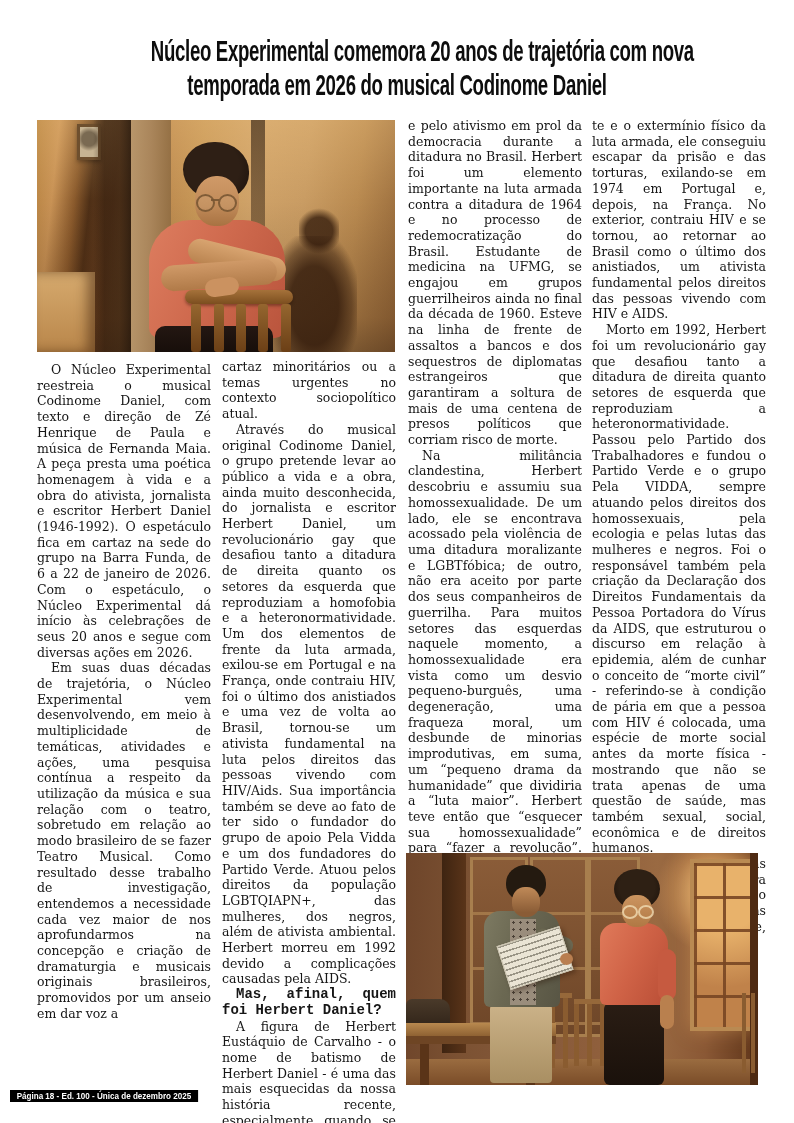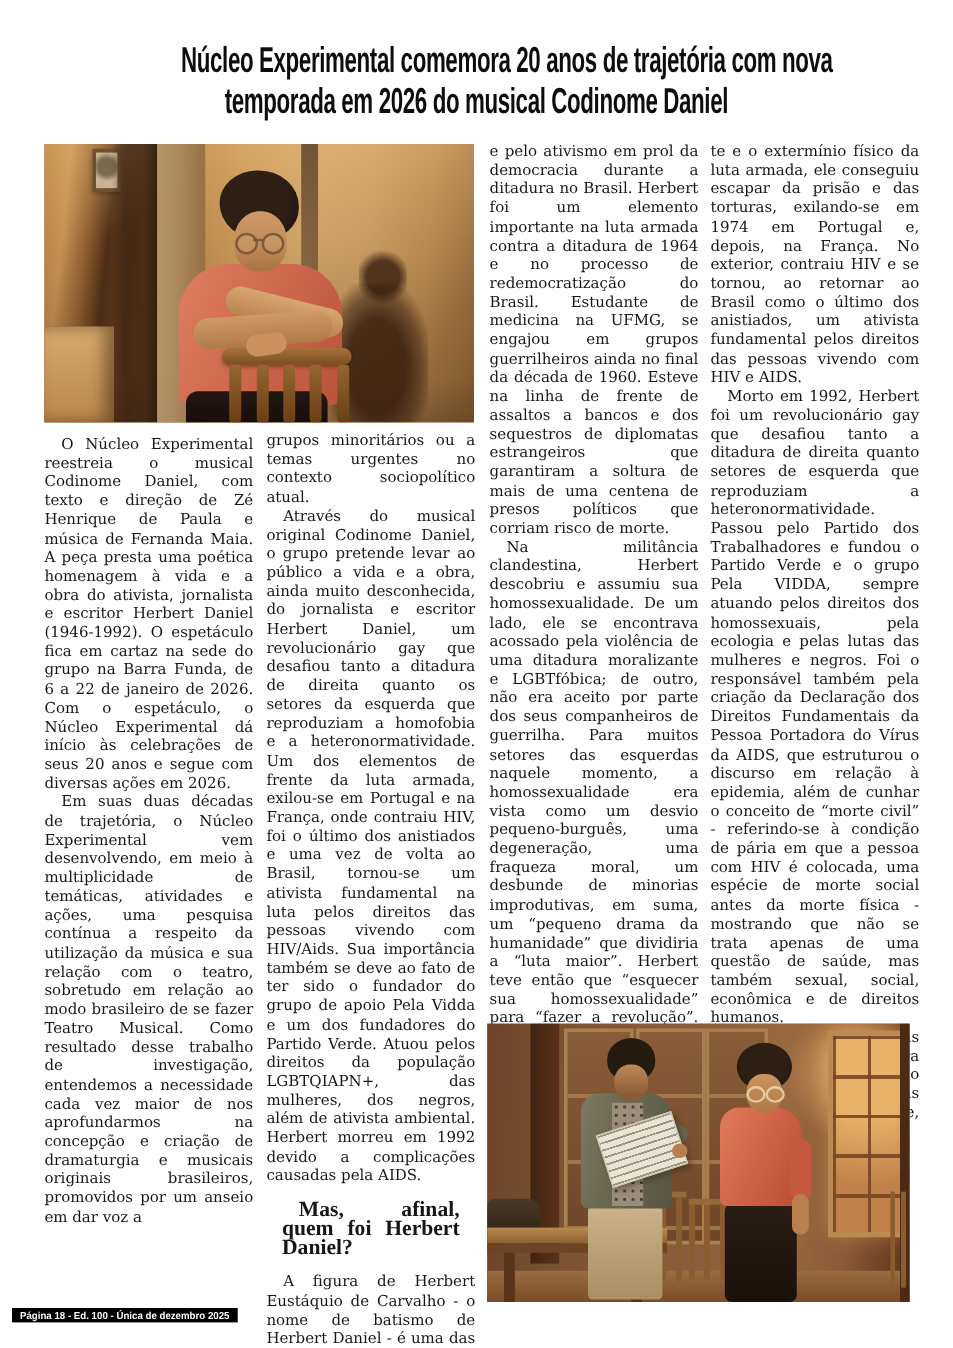--- a/index.html
+++ b/index.html
@@ -16,22 +16,22 @@
   .col{position:absolute;width:174px;text-align:justify;font-size:12.5px;line-height:15.7px;
        hyphens:auto;-webkit-hyphens:auto;}
   #col1{left:37px;top:362px;}
   #col2{left:222px;top:359px;}
   #col3{left:408px;top:118px;}
   #col4{left:592px;top:118px;}
   .body-p{margin:0;text-indent:14px;}
   .body-p.noindent{text-indent:0;}
   .caption{margin:0 0 10px 0;font-family:"Liberation Sans",sans-serif;
            font-size:11.5px;line-height:16.1px;text-indent:12px;}
-  .subhead{margin:13px;font-family:Liberation Serif, serif;font-weight:700;
-           font-size:18px;line-height:15.7px;text-indent:14px;}
+  .subhead{margin:0;font-family:Liberation Mono, monospace;font-weight:700;
+           font-size:14px;line-height:15.7px;text-indent:14px;}
 
   
   .footer-bar{position:absolute;left:10px;top:1090px;height:12px;background:#000;
               color:#fff;font-family:"Liberation Sans",sans-serif;font-weight:700;
               font-size:8.5px;line-height:12px;padding:0 7px;white-space:nowrap;
               transform:scaleX(0.95);transform-origin:0 50%;}
 
   
   .photo{position:absolute;overflow:hidden;background:#8a5a30;}
   #photo1{left:37px;top:120px;width:358px;height:232px;}
@@ -189,21 +189,21 @@
     <div class="abs p1-slat s4"></div>
     <div class="abs p1-slat s5"></div>
   </div>
 
   <div class="col" id="col1">
     <p class="body-p">O Núcleo Experimental reestreia o musical Codinome Daniel, com texto e direção de Zé Henrique de Paula e música de Fernanda Maia. A peça presta uma poética homenagem à vida e a obra do ativista, jornalista e escritor Herbert Daniel (1946-1992). O espetáculo fica em cartaz na sede do grupo na Barra Funda, de 6 a 22 de janeiro de 2026. Com o espetáculo, o Núcleo Experimental dá início às celebrações de seus 20 anos e segue com diversas ações em 2026.</p>
     <p class="body-p">Em suas duas décadas de trajetória, o Núcleo Experimental vem desenvolvendo, em meio à multiplicidade de temáticas, atividades e ações, uma pesquisa contínua a respeito da utilização da música e sua relação com o teatro, sobretudo em relação ao modo brasileiro de se fazer Teatro Musical. Como resultado desse trabalho de investigação, entendemos a necessidade cada vez maior de nos aprofundarmos na concepção e criação de dramaturgia e musicais originais brasileiros, promovidos por um anseio em dar voz a</p>
   </div>
 
   <div class="col" id="col2">
-    <p class="body-p noindent">grupos minoritários ou a temas urgentes no contexto sociopolítico atual.</p>
+    <p class="body-p noindent">cartaz minoritários ou a temas urgentes no contexto sociopolítico atual.</p>
     <p class="body-p">Através do musical original Codinome Daniel, o grupo pretende levar ao público a vida e a obra, ainda muito desconhecida, do jornalista e escritor Herbert Daniel, um revolucionário gay que desafiou tanto a ditadura de direita quanto os setores da esquerda que reproduziam a homofobia e a heteronormatividade. Um dos elementos de frente da luta armada, exilou-se em Portugal e na França, onde contraiu HIV, foi o último dos anistiados e uma vez de volta ao Brasil, tornou-se um ativista fundamental na luta pelos direitos das pessoas vivendo com HIV/Aids. Sua importância também se deve ao fato de ter sido o fundador do grupo de apoio Pela Vidda e um dos fundadores do Partido Verde. Atuou pelos direitos da população LGBTQIAPN+, das mulheres, dos negros, além de ativista ambiental. Herbert morreu em 1992 devido a complicações causadas pela AIDS.</p>
     <p class="subhead">Mas, afinal, quem foi Herbert Daniel?</p>
     <p class="body-p">A figura de Herbert Eustáquio de Carvalho - o nome de batismo de Herbert Daniel - é uma das mais esquecidas da nossa história recente, especialmente quando se leva em conta sua importância na luta pelo movimento gay</p>
   </div>
 
   <div class="col" id="col3">
     <p class="body-p noindent">e pelo ativismo em prol da democracia durante a ditadura no Brasil. Herbert foi um elemento importante na luta armada contra a ditadura de 1964 e no processo de redemocratização do Brasil. Estudante de medicina na UFMG, se engajou em grupos guerrilheiros ainda no final da década de 1960. Esteve na linha de frente de assaltos a bancos e dos sequestros de diplomatas estrangeiros que garantiram a soltura de mais de uma centena de presos políticos que corriam risco de morte.</p>
     <p class="body-p">Na militância clandestina, Herbert descobriu e assumiu sua homossexualidade. De um lado, ele se encontrava acossado pela violência de uma ditadura moralizante e LGBTfóbica; de outro, não era aceito por parte dos seus companheiros de guerrilha. Para muitos setores das esquerdas naquele momento, a homossexualidade era vista como um desvio pequeno-burguês, uma degeneração, uma fraqueza moral, um desbunde de minorias improdutivas, em suma, um “pequeno drama da humanidade” que dividiria a “luta maior”. Herbert teve então que “esquecer sua homossexualidade” para “fazer a revolução”. Tanto se dedicou que seu rosto chegou a estampar os cartazes dos “subversivos” mais procurados pelo regime autoritário. No entanto, mesmo com o cerco crescen-</p>
   </div>
 

